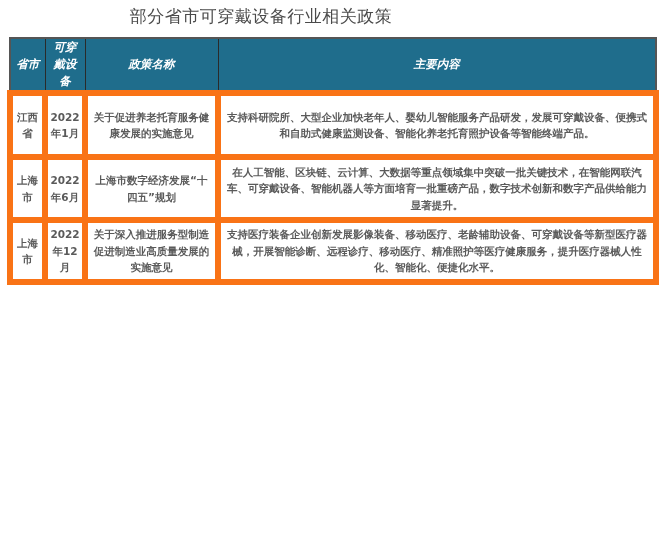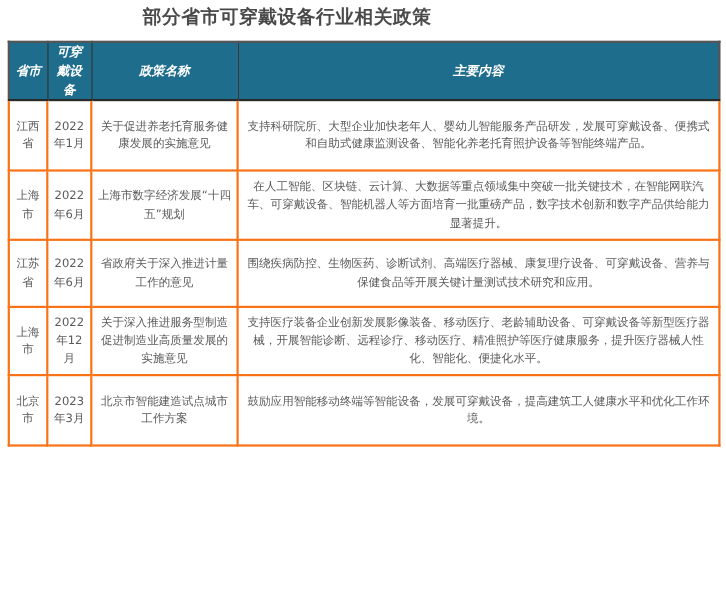--- a/index.html
+++ b/index.html
@@ -1,22 +1,22 @@
 <!DOCTYPE html>
 <html><head>
 <meta charset="utf-8">
 <style>
   html, body { margin:0; padding:0; background:#ffffff; }
   body { width:660px; height:536px; position:relative; overflow:hidden;
          font-family:"DejaVu Sans", "Liberation Sans", sans-serif; color:#555555; }
   .title { position:absolute; left:0; top:4px; width:522px; text-align:center;
-           font-size:17px; font-weight:bold; color:#4a4a4a; letter-spacing:0.5px; line-height:24px; }
+           font-size:17px; font-weight:normal; color:#4a4a4a; letter-spacing:0.5px; line-height:24px; }
   table { position:absolute; left:7px; top:37px; width:646px; border-collapse:collapse;
           table-layout:fixed; border:2px solid #555555; }
-  th, td { border:2px solid #f97316; text-align:center; vertical-align:middle; padding:0 4px; }
+  th, td { border:6px solid #f97316; text-align:center; vertical-align:middle; padding:0 4px;font-weight:bold; }
   th { background:#1f6d8c; color:#ffffff; font-weight:bold; font-size:11.5px; line-height:17px;
        border-color:#2a2a2a; border-width:1px 1px 2px 1px; }
   td { font-size:10.5px; line-height:16.5px; color:#5a5a5a; }
   td.prov, td.date { padding:0 2px; }
   tr.head { height:46px;font-style:italic; }
   col.c1 { width:35px; } col.c2 { width:40px; } col.c3 { width:133px; } col.c4 { width:438px; }
 </style>
 </head>
 <body>
 
@@ -43,32 +43,20 @@
       <td class="date">2022年1月</td>
       <td>关于促进养老托育服务健康发展的实施意见</td>
       <td>支持科研院所、大型企业加快老年人、婴幼儿智能服务产品研发，发展可穿戴设备、便携式和自助式健康监测设备、智能化养老托育照护设备等智能终端产品。</td>
     </tr>
     <tr style="height:63px">
       <td class="prov">上海市</td>
       <td class="date">2022年6月</td>
       <td>上海市数字经济发展“十四五”规划</td>
       <td>在人工智能、区块链、云计算、大数据等重点领域集中突破一批关键技术，在智能网联汽车、可穿戴设备、智能机器人等方面培育一批重磅产品，数字技术创新和数字产品供给能力显著提升。</td>
     </tr>
-    <tr style="height:61px">
-      <td class="prov">江苏省</td>
-      <td class="date">2022年6月</td>
-      <td>省政府关于深入推进计量工作的意见</td>
-      <td>围绕疾病防控、生物医药、诊断试剂、高端医疗器械、康复理疗设备、可穿戴设备、营养与保健食品等开展关键计量测试技术研究和应用。</td>
-    </tr>
     <tr style="height:62px">
       <td class="prov">上海市</td>
       <td class="date">2022年12月</td>
       <td>关于深入推进服务型制造促进制造业高质量发展的实施意见</td>
       <td>支持医疗装备企业创新发展影像装备、移动医疗、老龄辅助设备、可穿戴设备等新型医疗器械，开展智能诊断、远程诊疗、移动医疗、精准照护等医疗健康服务，提升医疗器械人性化、智能化、便捷化水平。</td>
     </tr>
-    <tr style="height:64px">
-      <td class="prov">北京市</td>
-      <td class="date">2023年3月</td>
-      <td>北京市智能建造试点城市工作方案</td>
-      <td>鼓励应用智能移动终端等智能设备，发展可穿戴设备，提高建筑工人健康水平和优化工作环境。</td>
-    </tr>
   </tbody>
 </table>
 
 </body></html>

